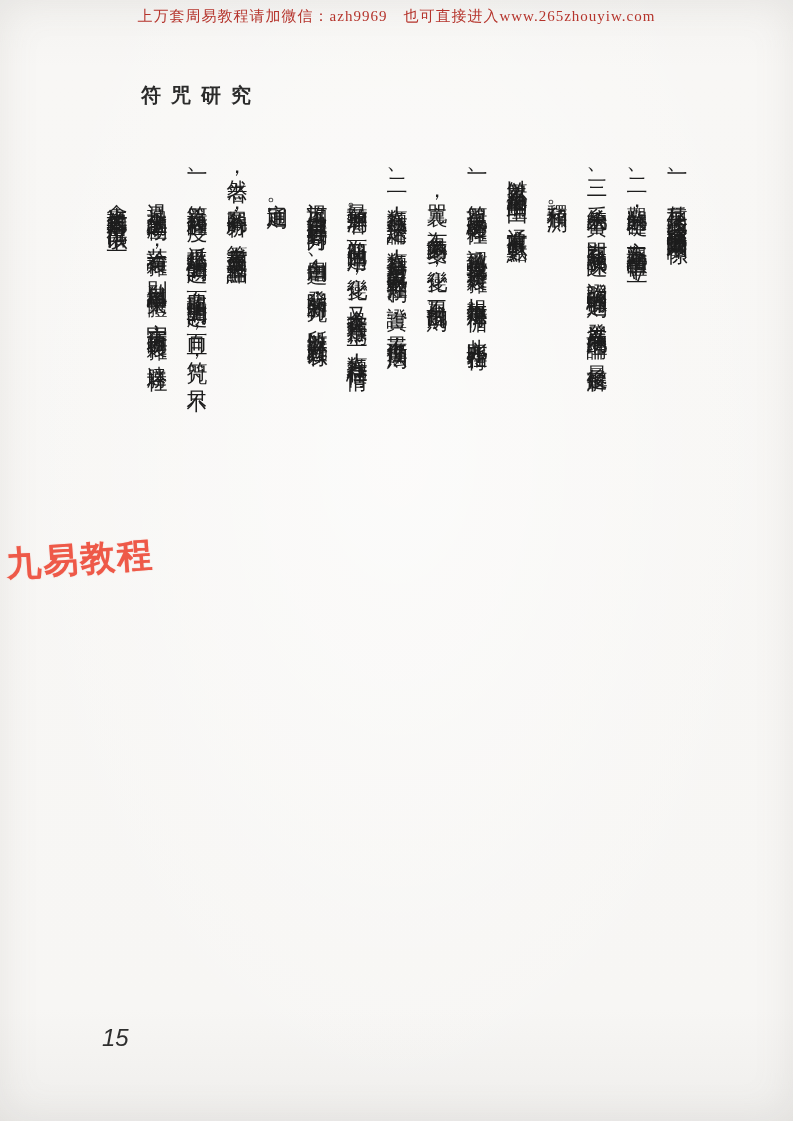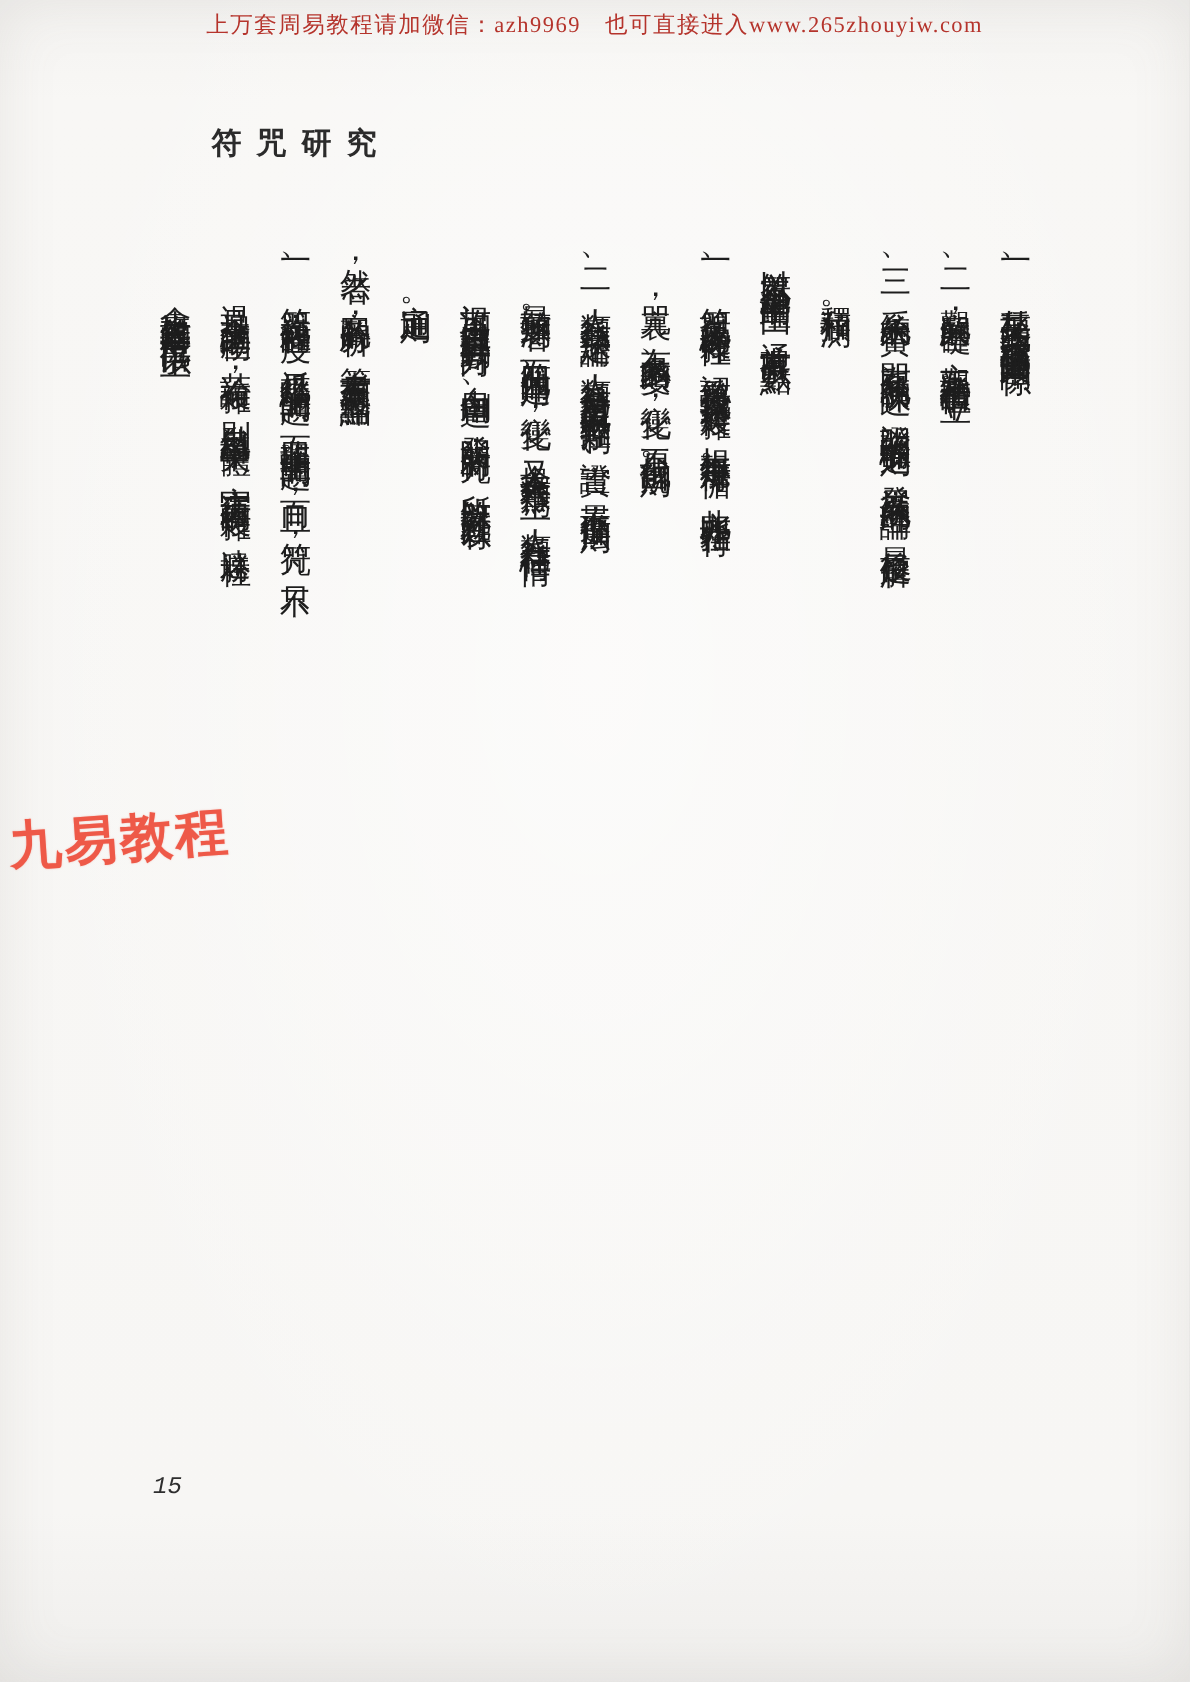--- a/index.html
+++ b/index.html
@@ -50,25 +50,25 @@
     position:absolute; top:536px; left:6px;
     color:#ee5948;
     font-size:35px;
     font-weight:bold;
     letter-spacing:2px;
     transform:rotate(-4deg);
     font-family:"Liberation Sans","DejaVu Sans",sans-serif;
     text-shadow:0 0 1px rgba(238,89,72,.5);
   }
   .page-number {
-    position:absolute; top:982px; left:102px;
-    font-size:16px;
+    position:absolute; top:1024px; left:102px;
+    font-size:24px;
     font-style:italic;
     color:#2e2e2e;
-    font-family:Liberation Mono, monospace;
+    font-family:Liberation Sans, sans-serif;
   }
 </style>
 </head>
 <body>
 
 <div class="page">
 
   <div class="header-notice">上万套周易教程请加微信：azh9969　也可直接进入www.265zhouyiw.com</div>
 
   <div class="book-title">符咒研究</div>

